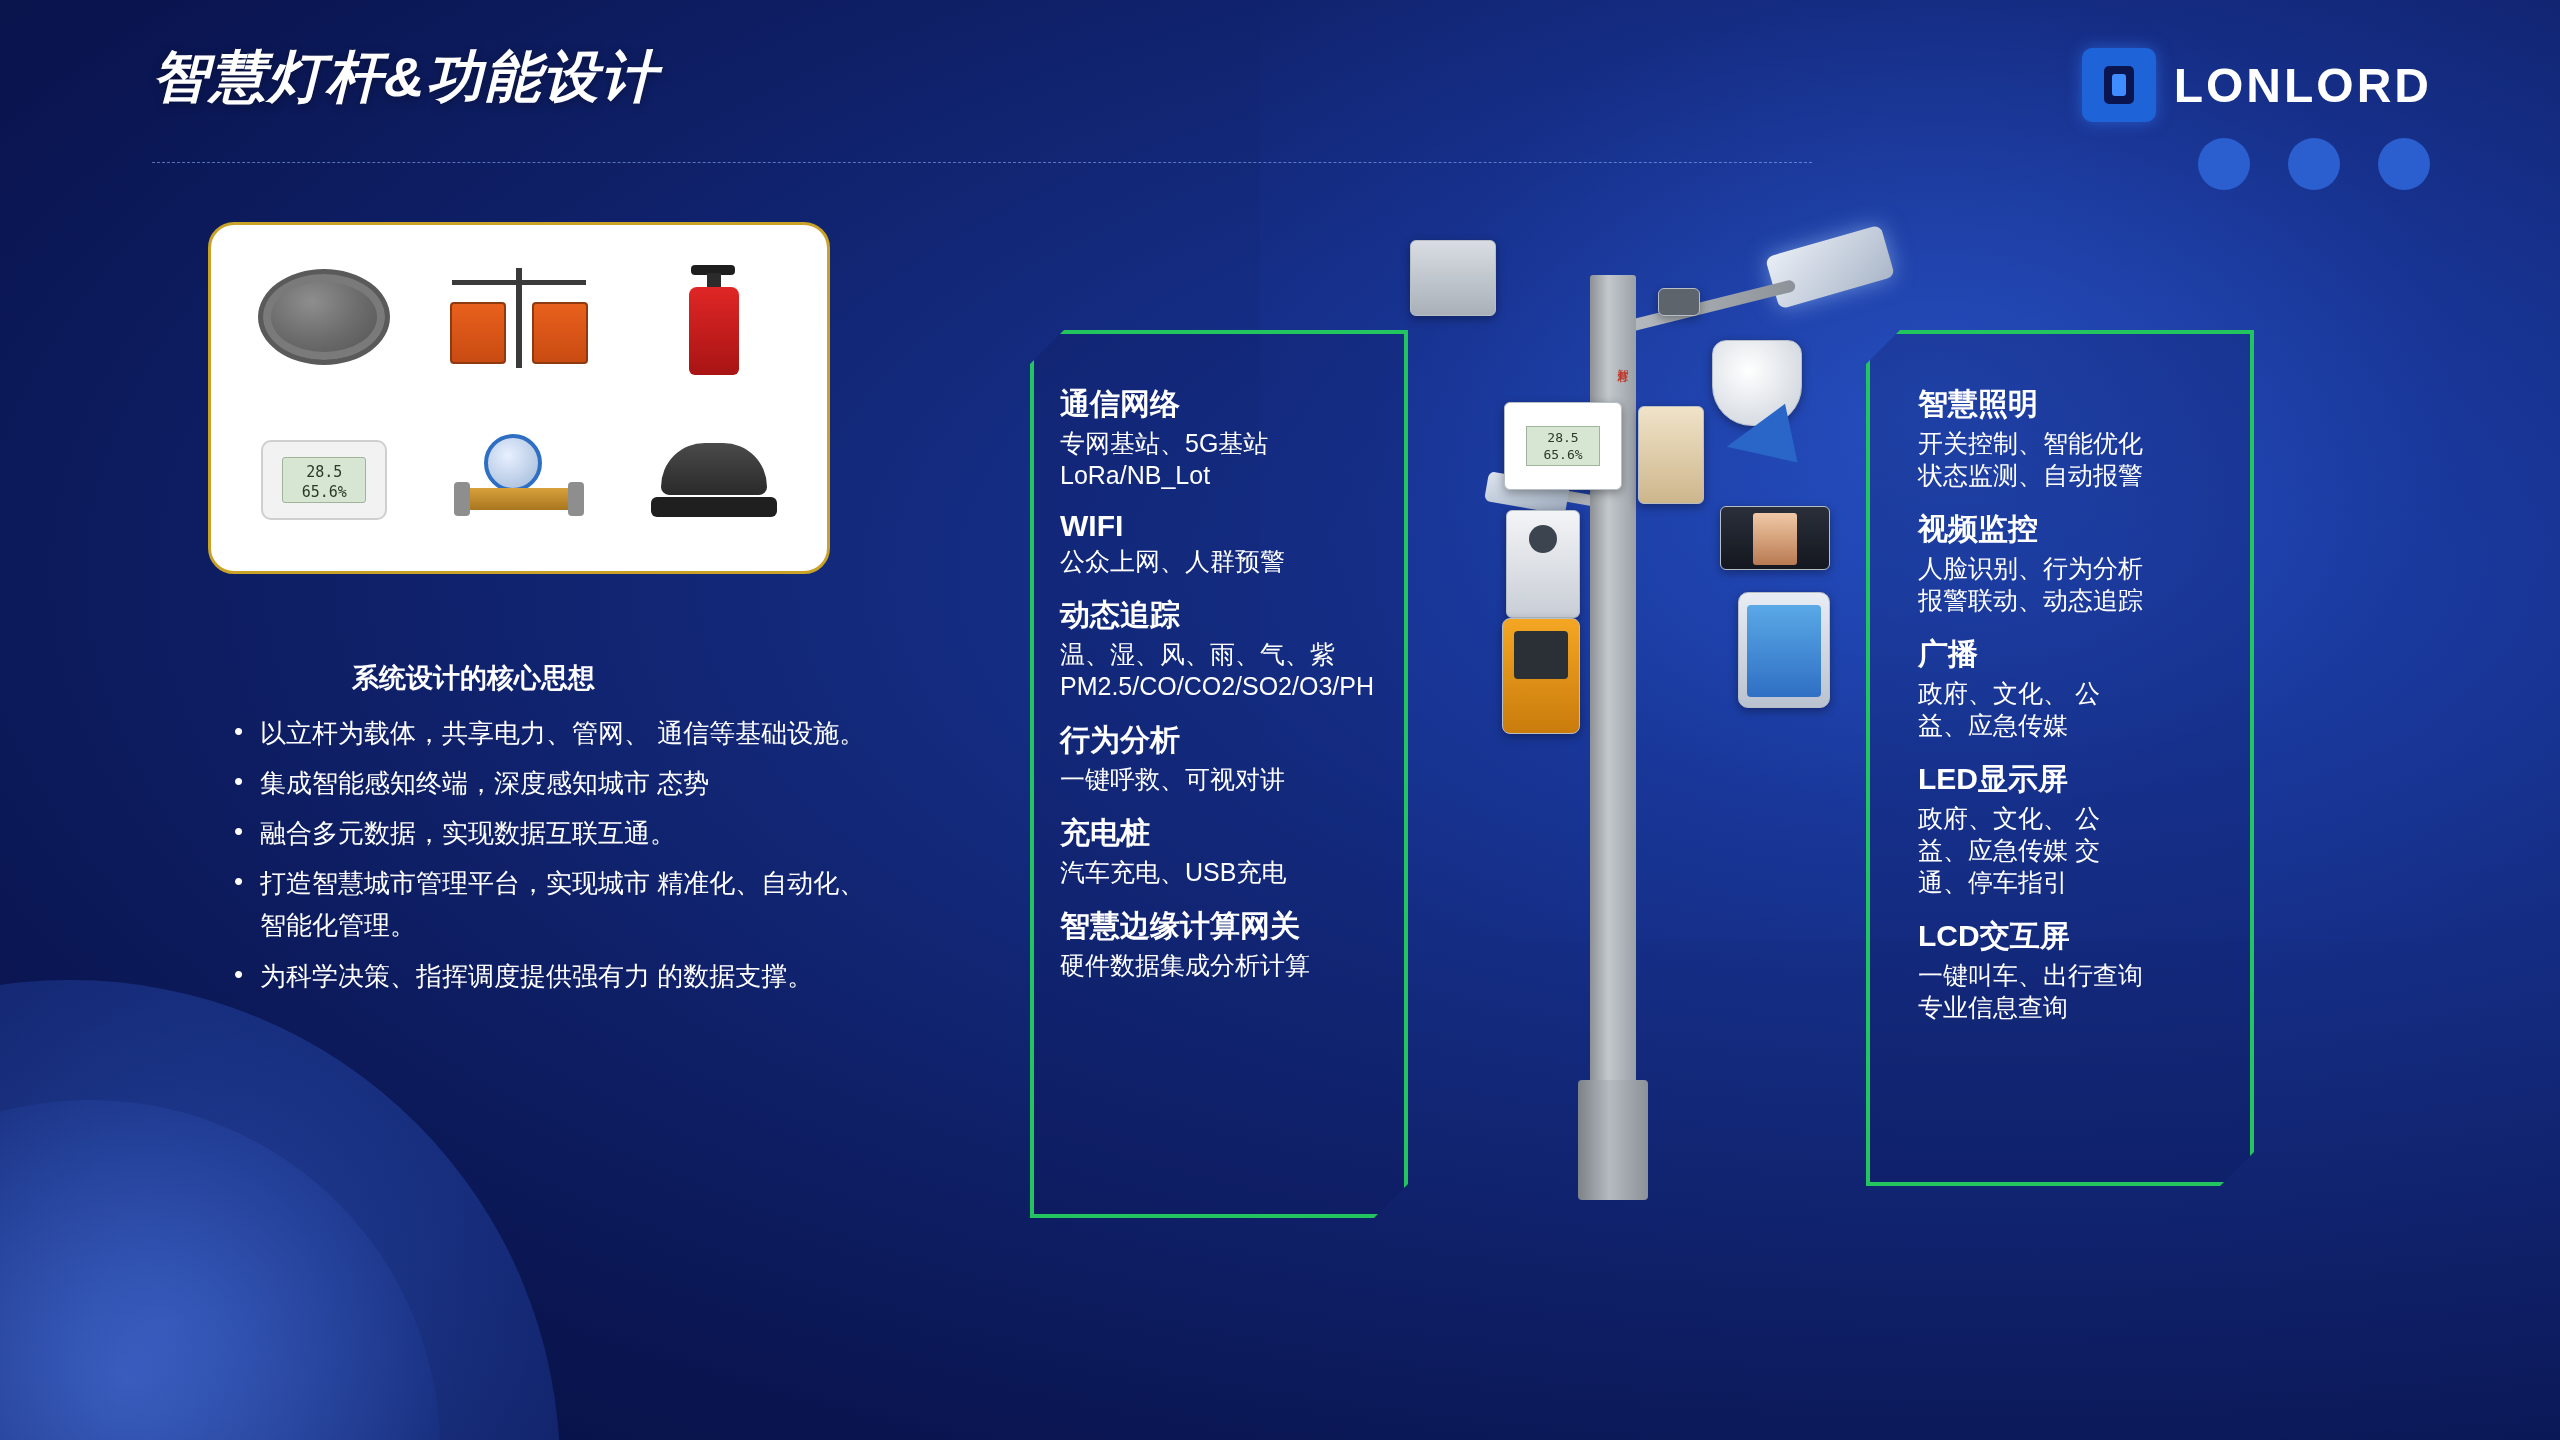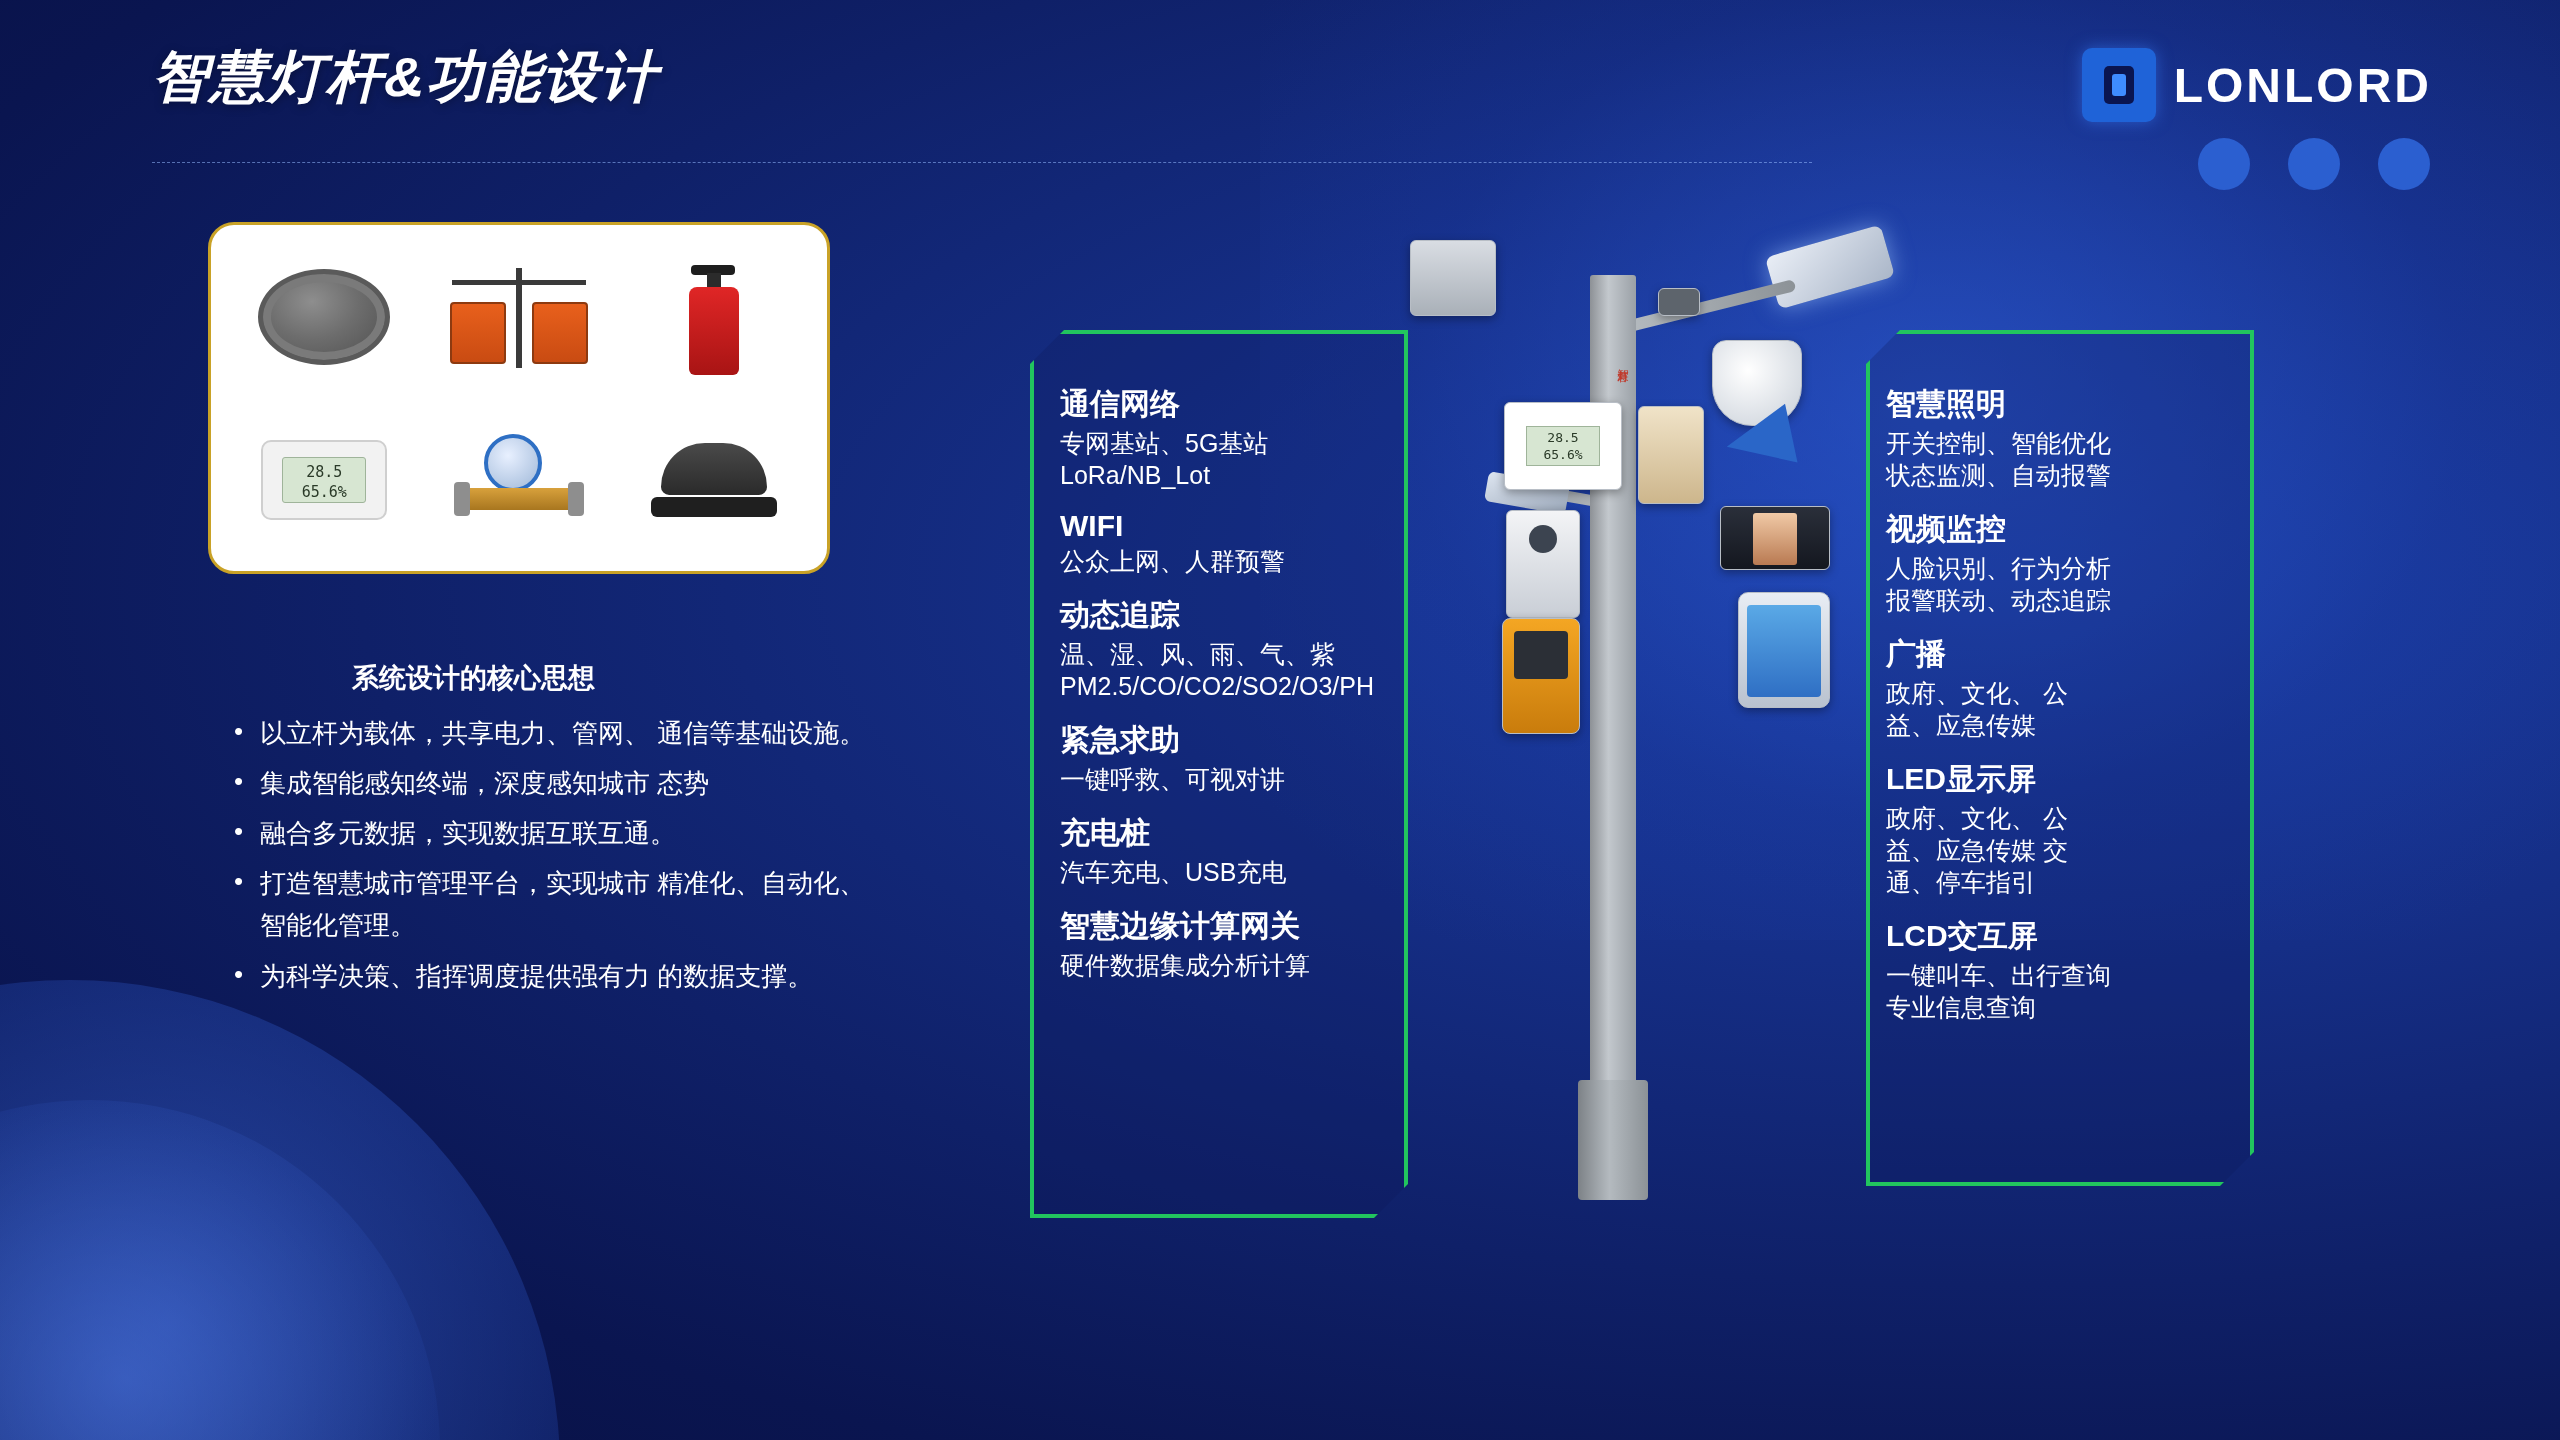--- a/index.html
+++ b/index.html
@@ -156,21 +156,21 @@
     color: #ffffff;
   }
   .card.left-card {
     left: 1030px; top: 330px; width: 378px; height: 888px;
     clip-path: polygon(0 34px, 34px 0, 100% 0, 100% calc(100% - 34px), calc(100% - 34px) 100%, 0 100%);
     padding: 50px 26px 20px 26px;
   }
   .card.right-card {
     left: 1866px; top: 330px; width: 388px; height: 856px;
     clip-path: polygon(0 34px, 34px 0, 100% 0, 100% calc(100% - 34px), calc(100% - 34px) 100%, 0 100%);
-    padding: 50px 26px 20px 16px;
+    padding: 50px 26px 20px 48px;
   }
   .card h3 { font-size: 30px; font-weight: bold; margin-bottom: 2px; }
   .card p { font-size: 25px; line-height: 1.28; margin-bottom: 18px; }
   .card .grp { margin-bottom: 6px; }
 
   
   .scene { position: absolute; left: 1390px; top: 210px; width: 500px; height: 1010px; }
   .pole-main {
     position: absolute; left: 200px; top: 65px; width: 46px; height: 860px;
     background: linear-gradient(90deg, #8d9196, #c3c8cd 40%, #9aa0a6 100%);
@@ -313,21 +313,21 @@
   <div class="grp">
     <h3>WIFI</h3>
     <p style="white-space:pre-line">公众上网、人群预警</p>
   </div>
   <div class="grp">
     <h3>动态追踪</h3>
     <p style="white-space:pre-line">温、湿、风、雨、气、紫
 PM2.5/CO/CO2/SO2/O3/PH</p>
   </div>
   <div class="grp">
-    <h3>紧急求助</h3>
+    <h3>行为分析</h3>
     <p style="white-space:pre-line">一键呼救、可视对讲</p>
   </div>
   <div class="grp">
     <h3>充电桩</h3>
     <p style="white-space:pre-line">汽车充电、USB充电</p>
   </div>
   <div class="grp">
     <h3>智慧边缘计算网关</h3>
     <p style="white-space:pre-line">硬件数据集成分析计算</p>
   </div>

